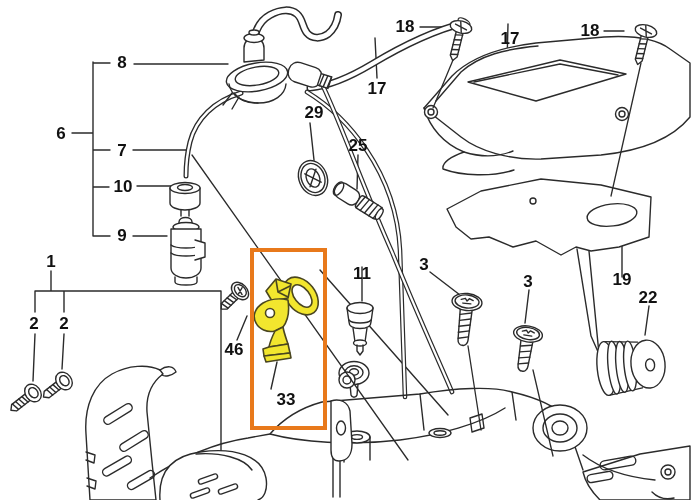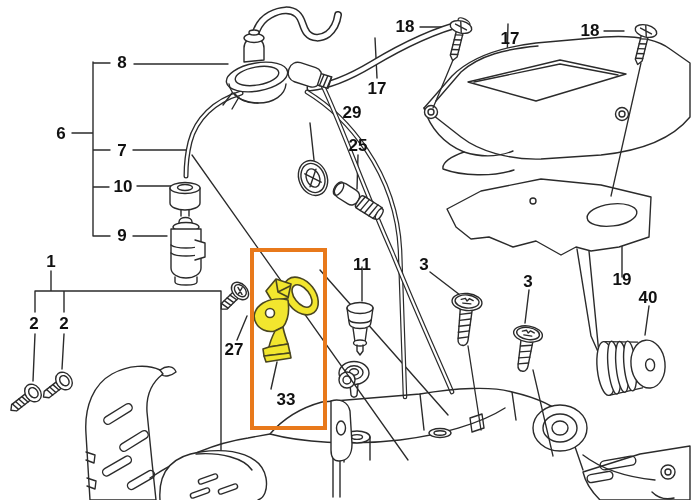--- a/index.html
+++ b/index.html
@@ -272,26 +272,26 @@
       <span class="part-label" style="left: 51px; top: 261px; color: rgb(17, 17, 17);">1</span>
       <span class="part-label" style="left: 34px; top: 323px; color: rgb(17, 17, 17);">2</span>
       <span class="part-label" style="left: 64px; top: 323px; color: rgb(17, 17, 17);">2</span>
       <span class="part-label" style="left: 424px; top: 264px; color: rgb(17, 17, 17);">3</span>
       <span class="part-label" style="left: 528px; top: 281px; color: rgb(17, 17, 17);">3</span>
       <span class="part-label" style="left: 61px; top: 133px; color: rgb(17, 17, 17);">6</span>
       <span class="part-label" style="left: 122px; top: 150px; color: rgb(17, 17, 17);">7</span>
       <span class="part-label" style="left: 122px; top: 62px; color: rgb(17, 17, 17);">8</span>
       <span class="part-label" style="left: 122px; top: 235px; color: rgb(17, 17, 17);">9</span>
       <span class="part-label" style="left: 123px; top: 186px; color: rgb(17, 17, 17);">10</span>
-      <span class="part-label" style="left: 362px; top: 264px; color: rgb(17, 17, 17);">11</span>
+      <span class="part-label" style="left: 362px; top: 273px; color: rgb(17, 17, 17);">11</span>
       <span class="part-label" style="left: 377px; top: 88px; color: rgb(17, 17, 17);">17</span>
       <span class="part-label" style="left: 510px; top: 15px; color: rgb(17, 17, 17); margin-top: 23px;">17</span>
       <span class="part-label" style="left: 405px; top: 26px; color: rgb(17, 17, 17);">18</span>
       <span class="part-label" style="left: 590px; top: 30px; color: rgb(17, 17, 17);">18</span>
       <span class="part-label" style="left: 622px; top: 279px; color: rgb(17, 17, 17);">19</span>
-      <span class="part-label" style="left: 648px; top: 297px; color: rgb(17, 17, 17);">40</span>
+      <span class="part-label" style="left: 648px; top: 297px; color: rgb(17, 17, 17);">22</span>
       <span class="part-label" style="left: 358px; top: 145px; color: rgb(17, 17, 17);">25</span>
-      <span class="part-label" style="left: 314px; top: 112px; color: rgb(17, 17, 17); margin-left: 38px;">29</span>
+      <span class="part-label" style="left: 314px; top: 112px; color: rgb(17, 17, 17);">29</span>
       <span class="part-label" style="left: 286px; top: 399px; color: rgb(17, 17, 17);">33</span>
-      <span class="part-label" style="left: 234px; top: 349px; color: rgb(17, 17, 17);">27</span>
+      <span class="part-label" style="left: 234px; top: 349px; color: rgb(17, 17, 17);">46</span>
     </div>
 
 </div>
 
 </body></html>

